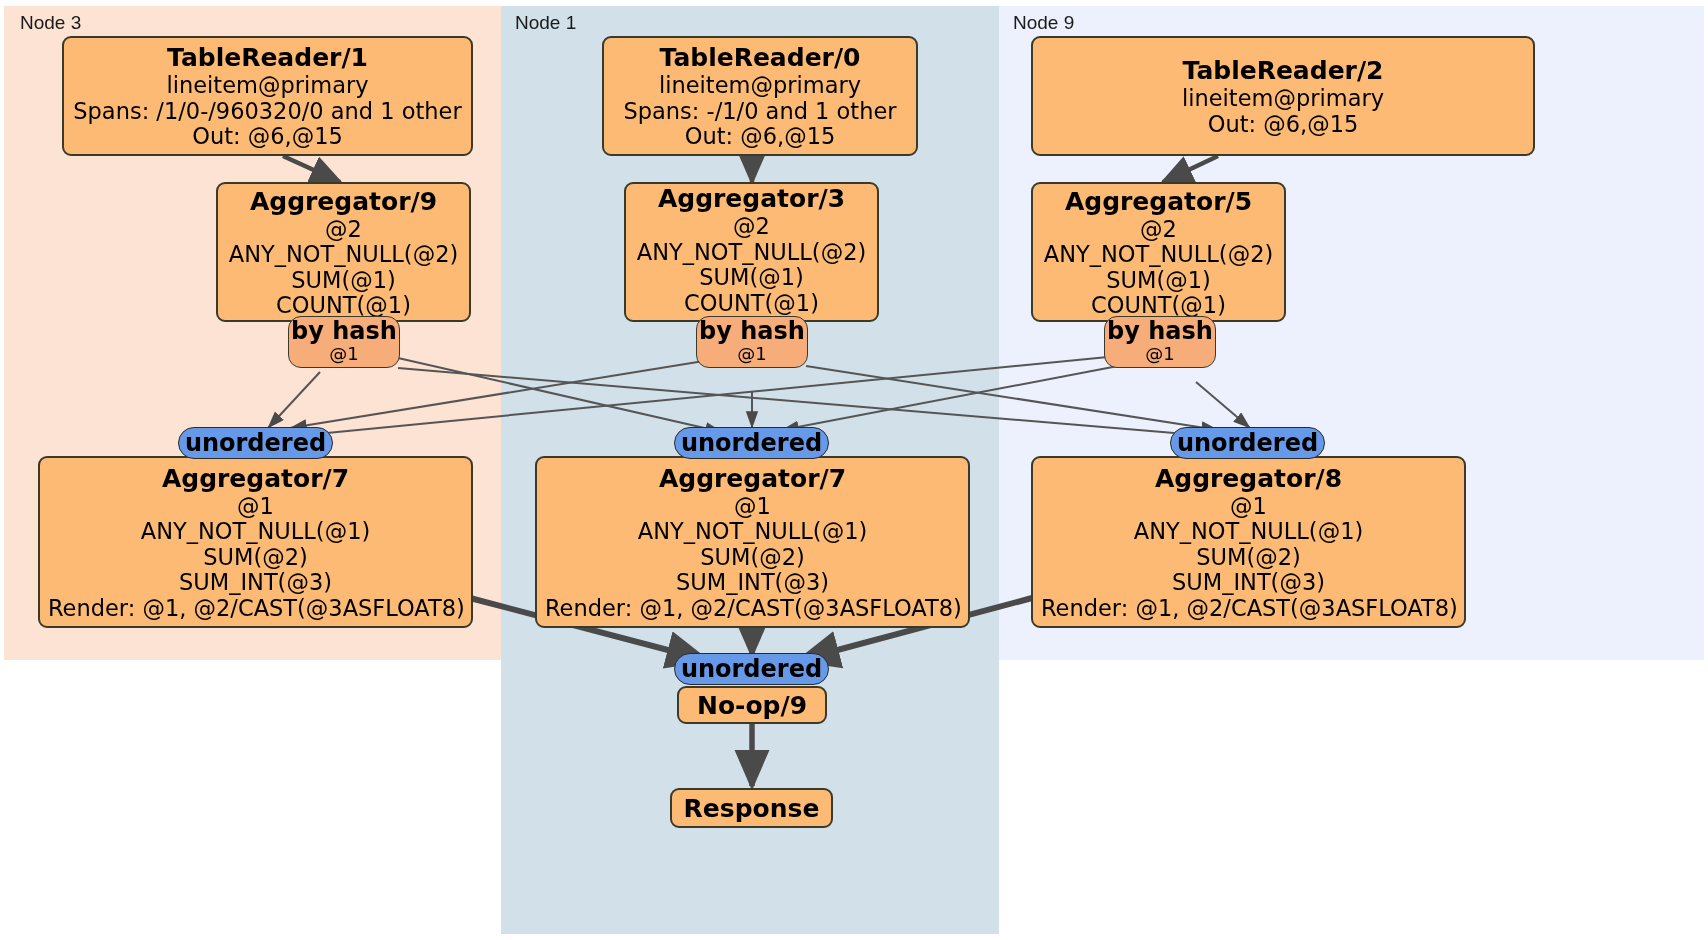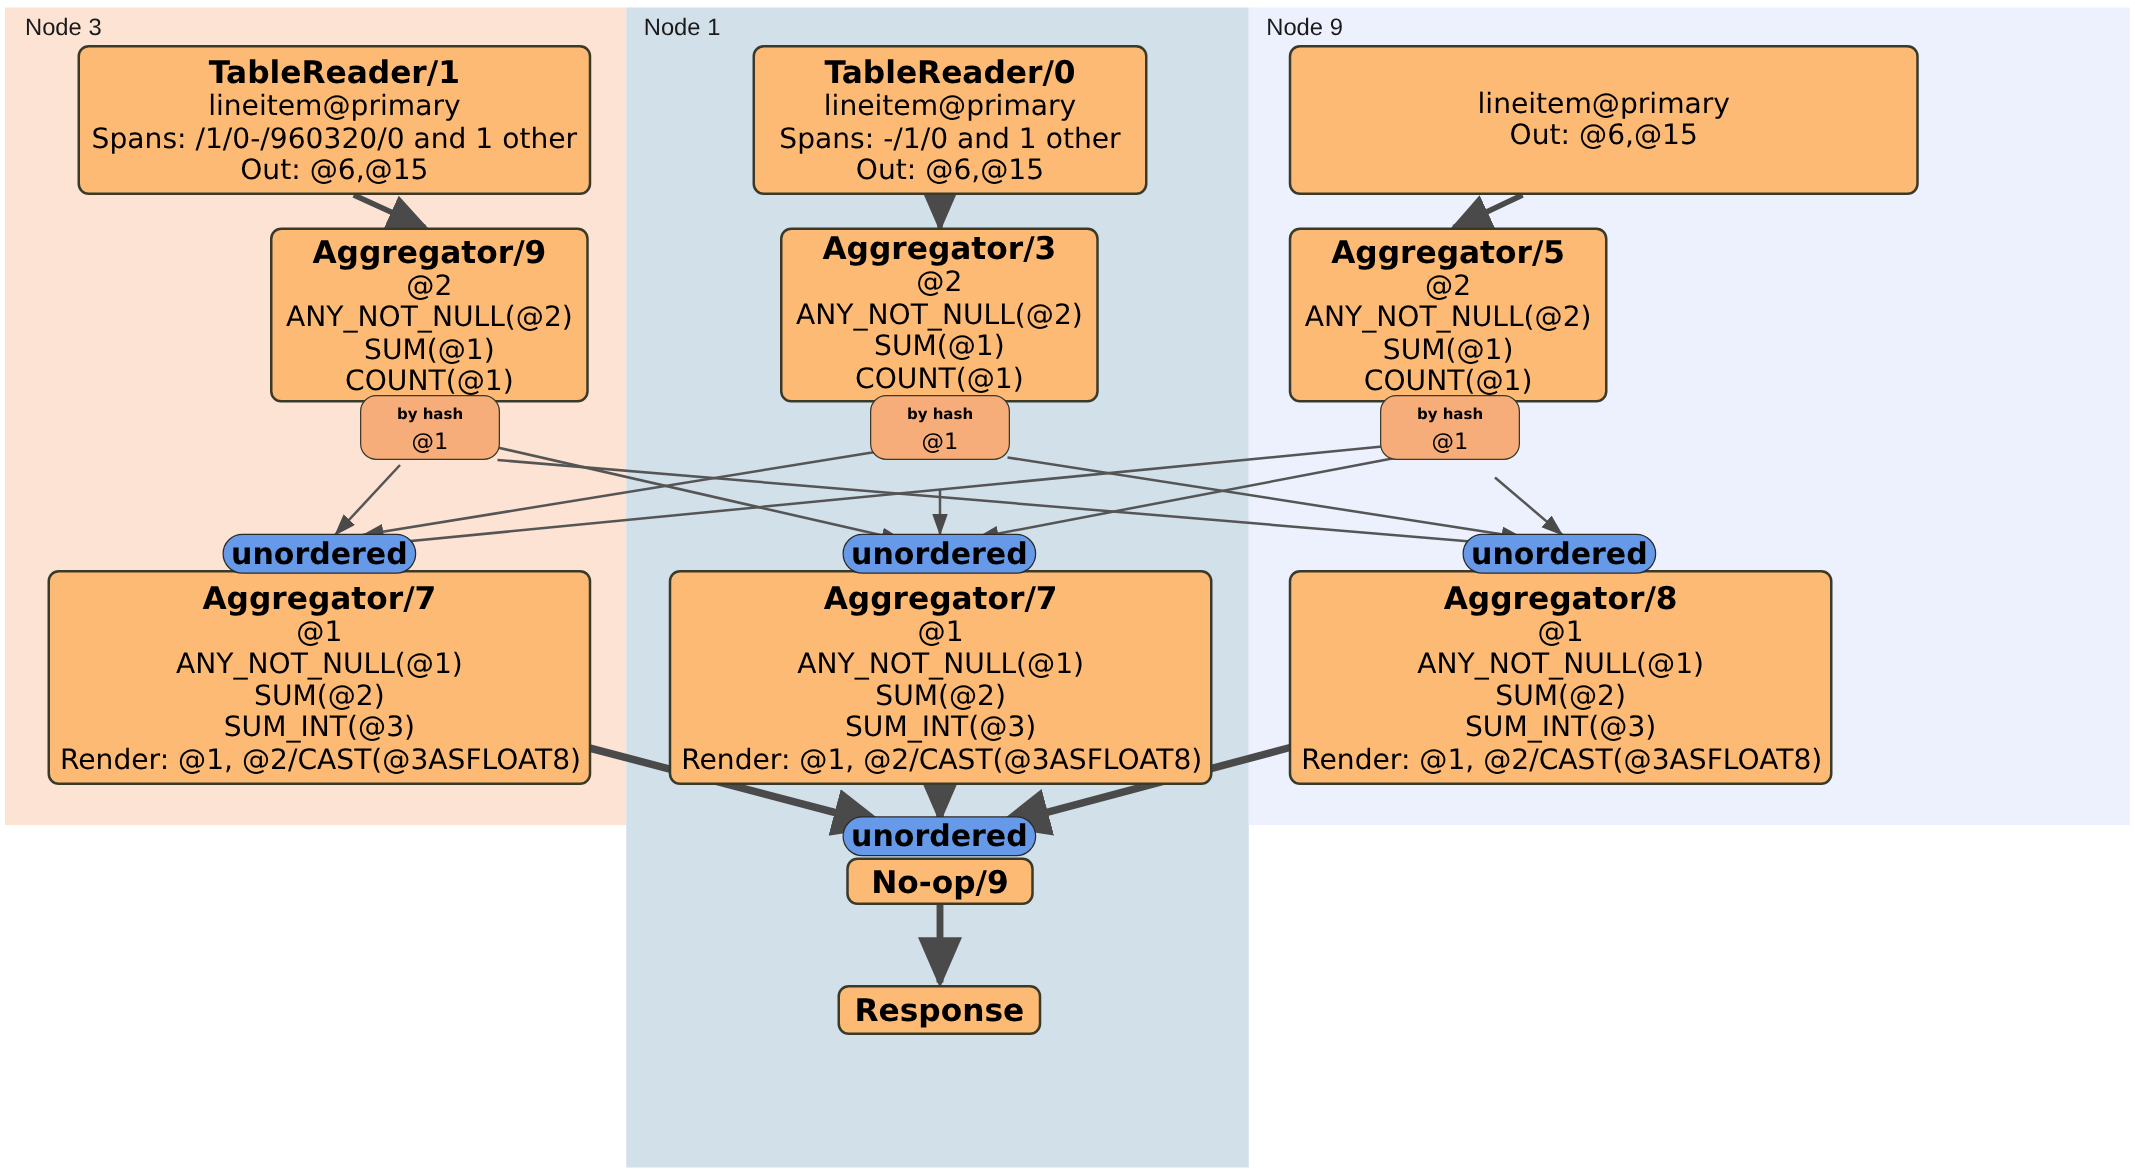--- a/index.html
+++ b/index.html
@@ -31,21 +31,21 @@
   .proc .ln{font-size:22.5px;line-height:25.5px;font-family:"DejaVu Sans",sans-serif;white-space:nowrap;}
 
   .badge{
     position:absolute;box-sizing:border-box;text-align:center;
     display:flex;flex-direction:column;justify-content:center;
     border:1.6px solid #3a3a2a;color:#000;
   }
   .badge.hash{
     background:#f6ad79;border-radius:13px;
   }
-  .badge.hash .b1{font-weight:bold;font-size:12px;line-height:23px;}
+  .badge.hash .b1{font-weight:bold;font-size:24px;line-height:23px;}
   .badge.hash .b2{font-size:18px;line-height:21px;}
   .badge.unord{
     background:#6699e8;border-radius:16px;
     border:1.6px solid #2a2a2a;
   }
   .badge.unord .b1{font-weight:bold;font-size:24px;line-height:22px;}
 
   .r1{background:#fce3d3;}
   .r2{background:#d2e0ea;}
   .r3{background:#ecf1fd;}
@@ -107,20 +107,21 @@
   </div>
 
   <div class="proc" style="left:602px;top:36px;width:316px;height:120px;">
     <div class="ttl">TableReader/0</div>
     <div class="ln">lineitem@primary</div>
     <div class="ln">Spans: -/1/0 and 1 other</div>
     <div class="ln">Out: @6,@15</div>
   </div>
 
   <div class="proc" style="left:1031px;top:36px;width:504px;height:120px;">
+    <div class="ttl">TableReader/2</div>
     <div class="ln">lineitem@primary</div>
     <div class="ln">Out: @6,@15</div>
   </div>
 
   <div class="proc" style="left:216px;top:182px;width:255px;height:140px;">
     <div class="ttl">Aggregator/9</div>
     <div class="ln">@2</div>
     <div class="ln">ANY_NOT_NULL(@2)</div>
     <div class="ln">SUM(@1)</div>
     <div class="ln">COUNT(@1)</div>

